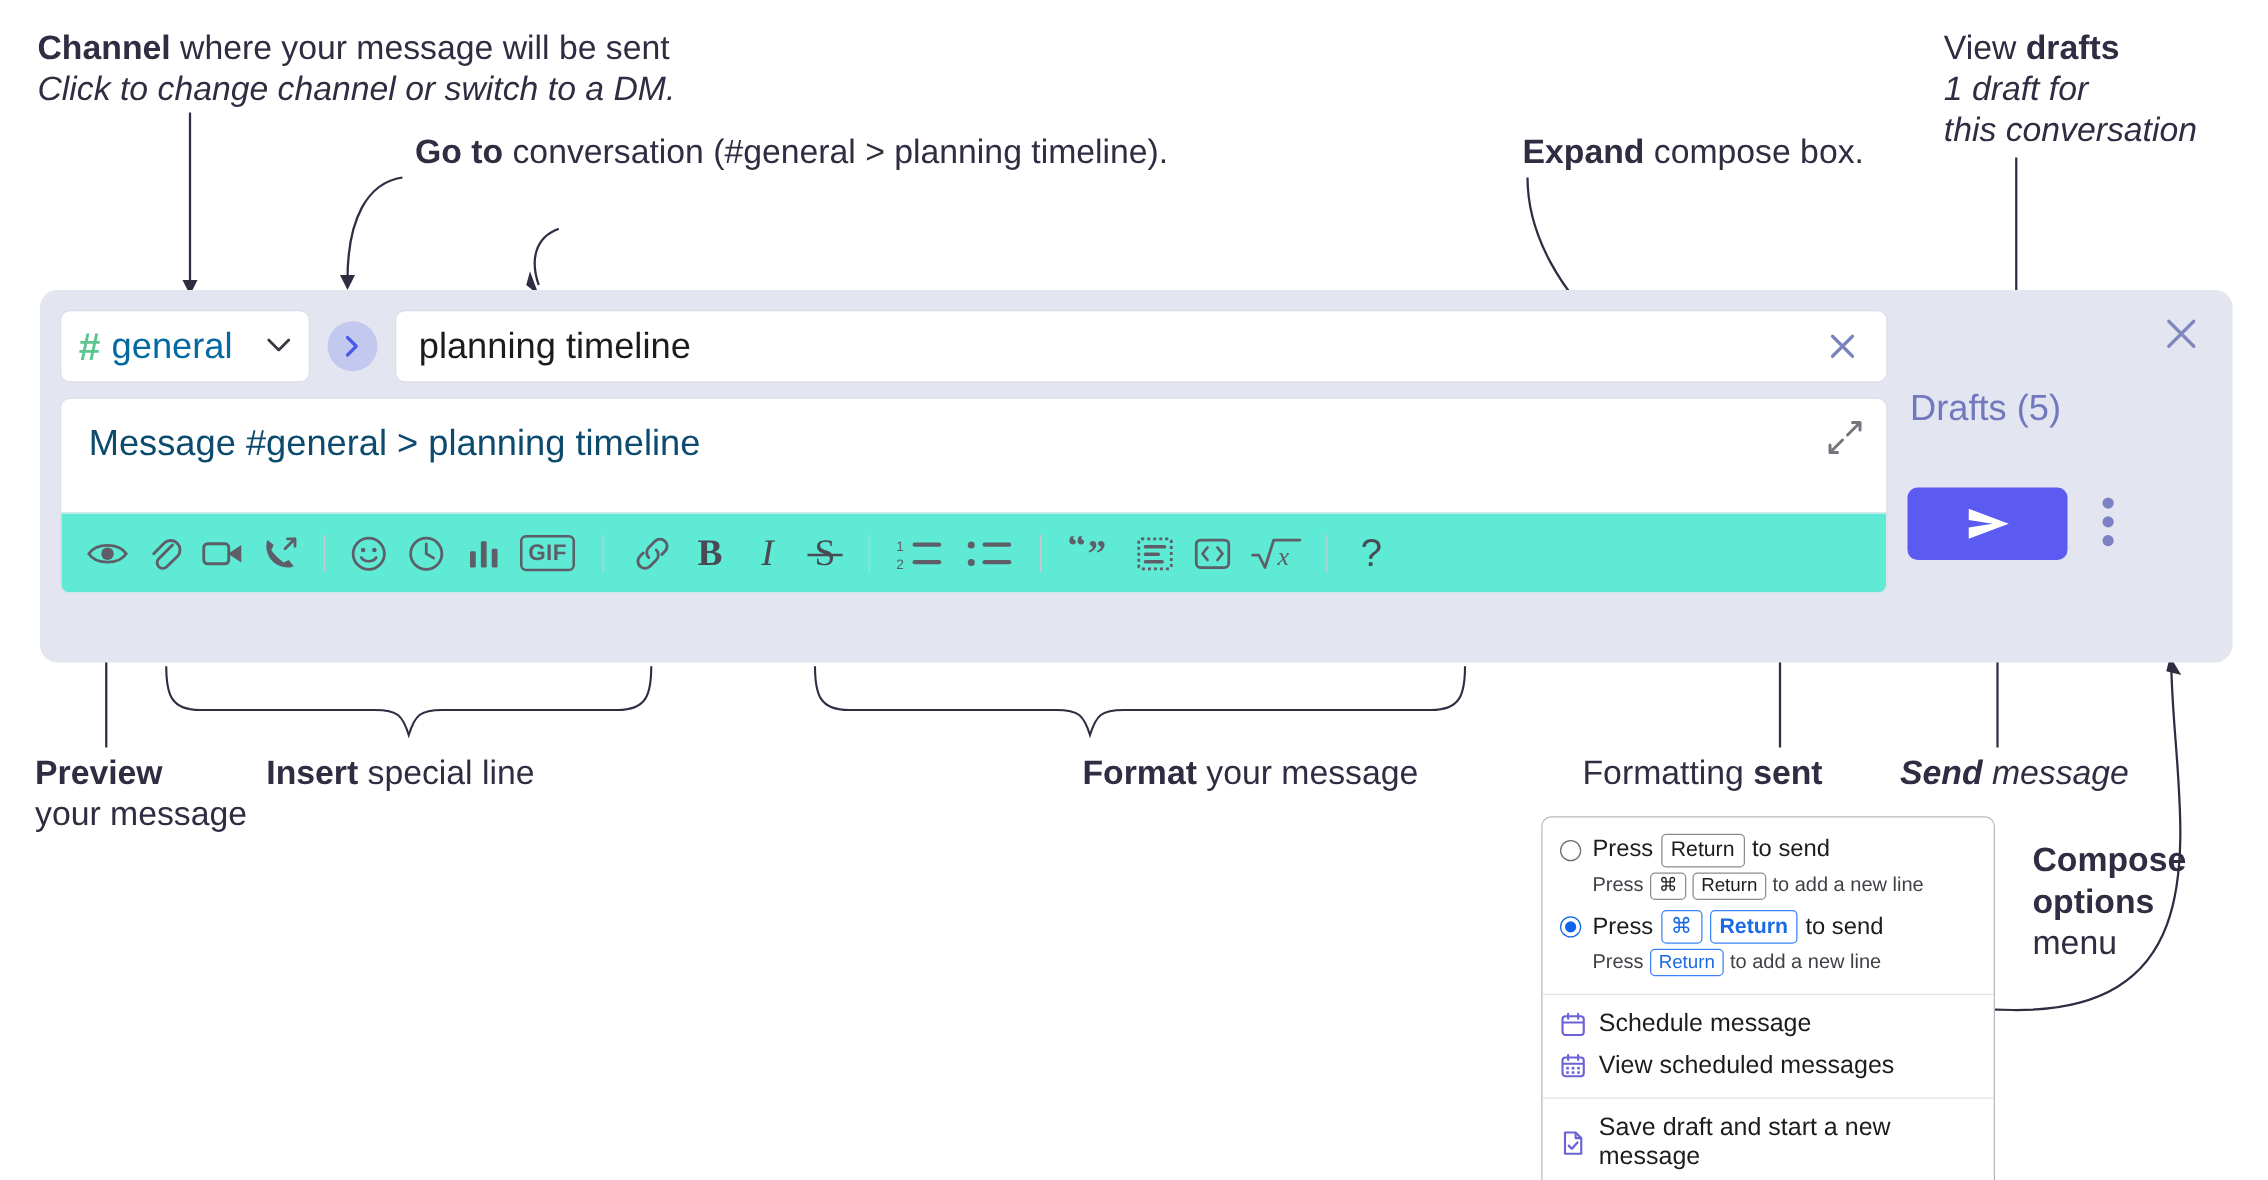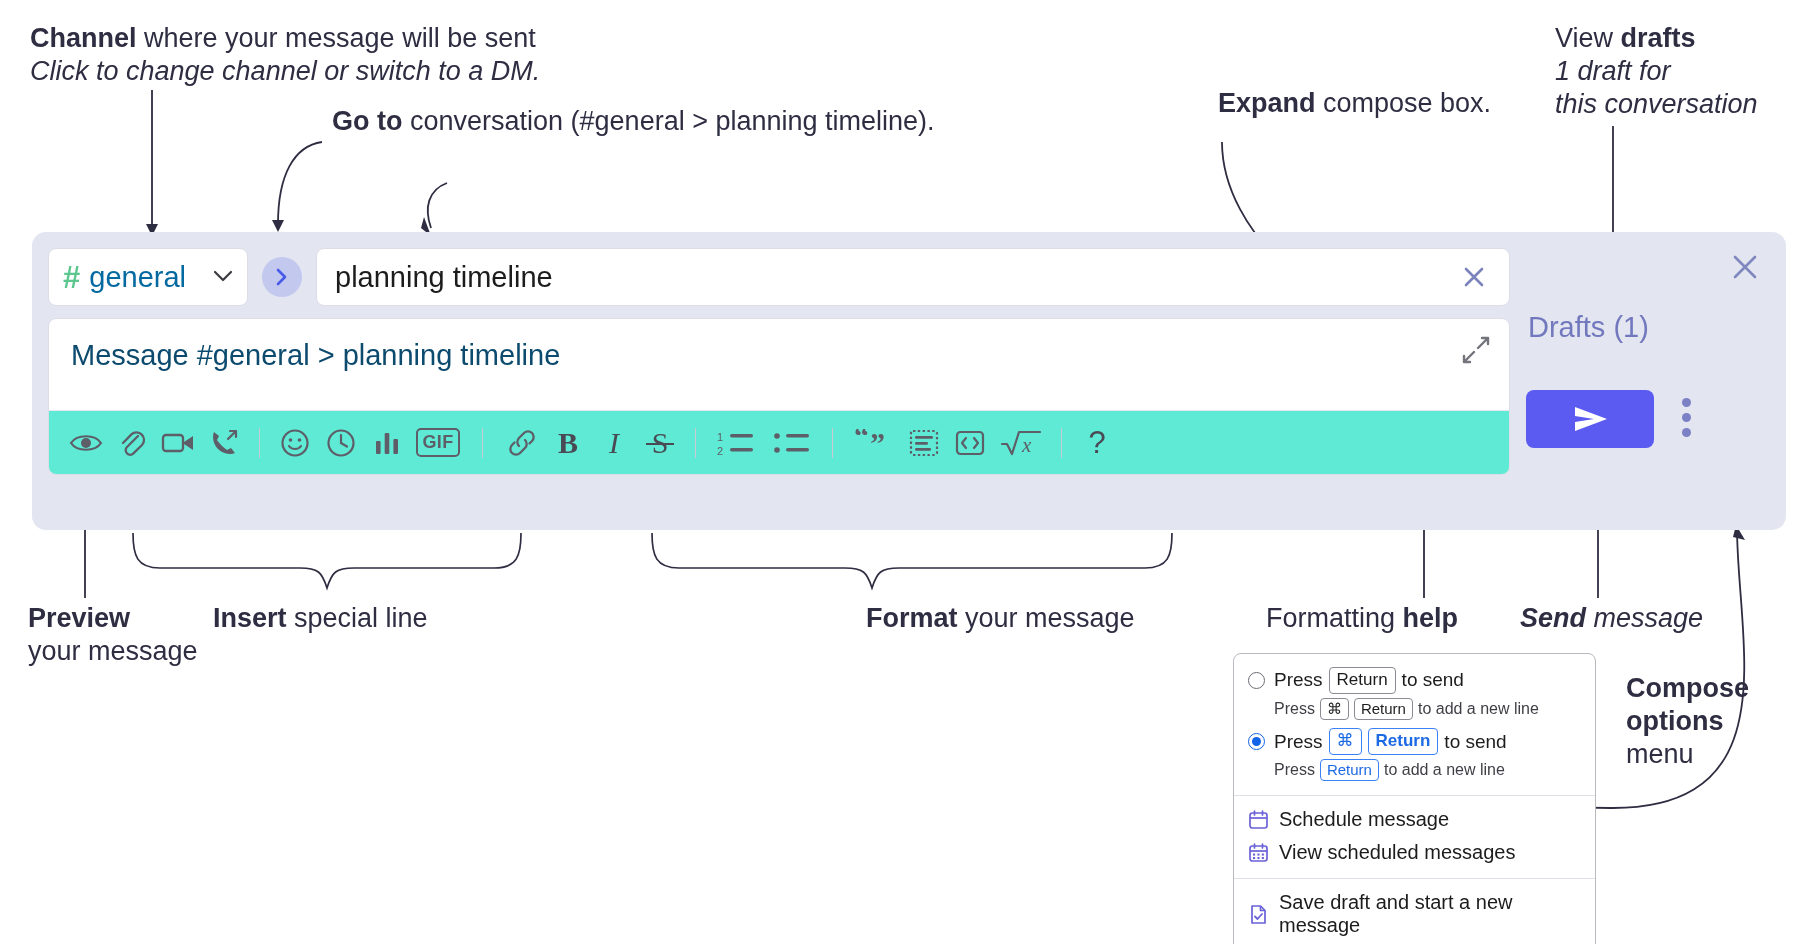--- a/index.html
+++ b/index.html
@@ -235,21 +235,21 @@
   <div class="anno" style="left:30px; top:22px;">
     <div><b>Channel</b><span> where your message will be sent</span></div>
     <div><i>Click to change channel or switch to a DM.</i></div>
   </div>
 
   <div class="anno" style="left:332px; top:105px;">
     <b>Go to</b><span> conversation (#general &gt; planning timeline).</span>
   </div>
 
 
-  <div class="anno" style="left:1218px; top:87px;text-align:center;">
+  <div class="anno" style="left:1218px; top:105px;text-align:center;">
     <b>Expand</b><span> compose box.</span>
   </div>
 
   <div class="anno" style="left:1555px; top:22px;">
     <div><span>View </span><b>drafts</b></div>
     <div><i>1 draft for</i></div>
     <div><i>this conversation</i></div>
   </div>
 
   <div class="anno" style="left:28px; top:602px;">
@@ -259,21 +259,21 @@
 
   <div class="anno" style="left:213px; top:602px;">
     <b>Insert</b><span> special line</span>
   </div>
 
   <div class="anno" style="left:866px; top:602px;">
     <b>Format</b><span> your message</span>
   </div>
 
   <div class="anno" style="left:1266px; top:602px;">
-    <span>Formatting </span><b>help</b>
+    <span>Formatting </span><b>sent</b>
   </div>
 
   <div class="anno" style="left:1520px; top:602px;font-style:italic;">
     <b>Send</b><span> message</span>
   </div>
 
   <div class="anno" style="left:1626px; top:672px;">
     <div><b>Compose</b></div>
     <div><b>options</b></div>
     <div><span>menu</span></div>
@@ -454,21 +454,21 @@
       </div>
     </div>
 
     <div class="right-col">
       <span class="panel-close">
         <svg width="34" height="34" viewBox="0 0 34 34">
             <path d="M7 7 L27 27 M27 7 L7 27" stroke="currentColor" stroke-width="2.6" stroke-linecap="round" fill="none"></path>
           </svg>
       </span>
 
-      <span class="drafts-link">Drafts (1)</span>
+      <span class="drafts-link">Drafts (5)</span>
 
       <div class="send-btn">
         <svg width="46" height="34" viewBox="0 0 46 34">
           <path d="M8 5 L40 17 L8 29 L8 20 L27 17 L8 14 Z" fill="#ffffff"></path>
         </svg>
       </div>
 
       <div class="kebab">
         <i></i>
           <i></i>

